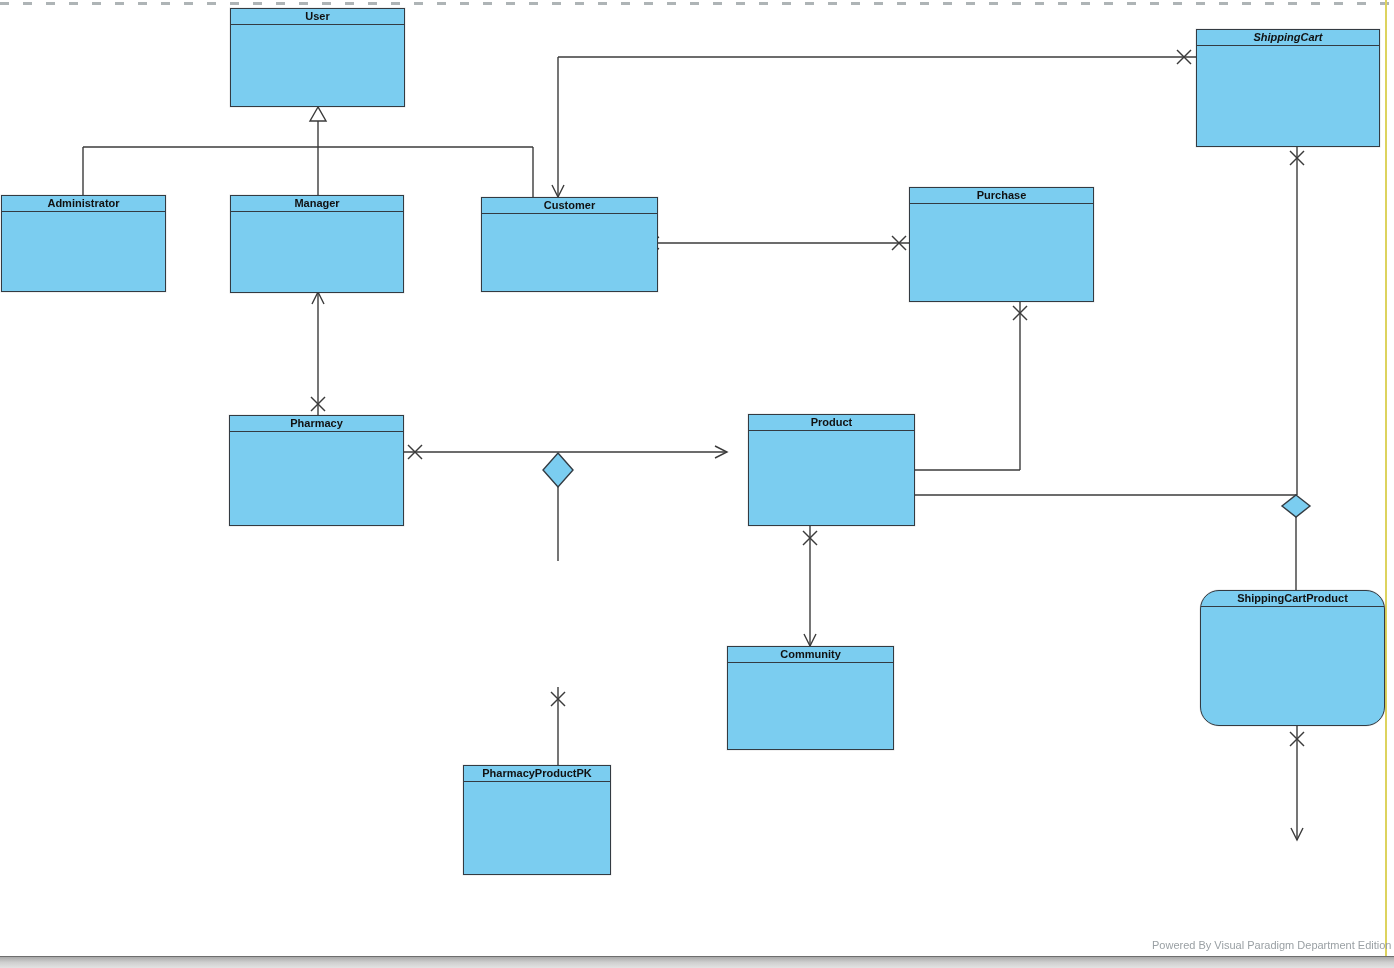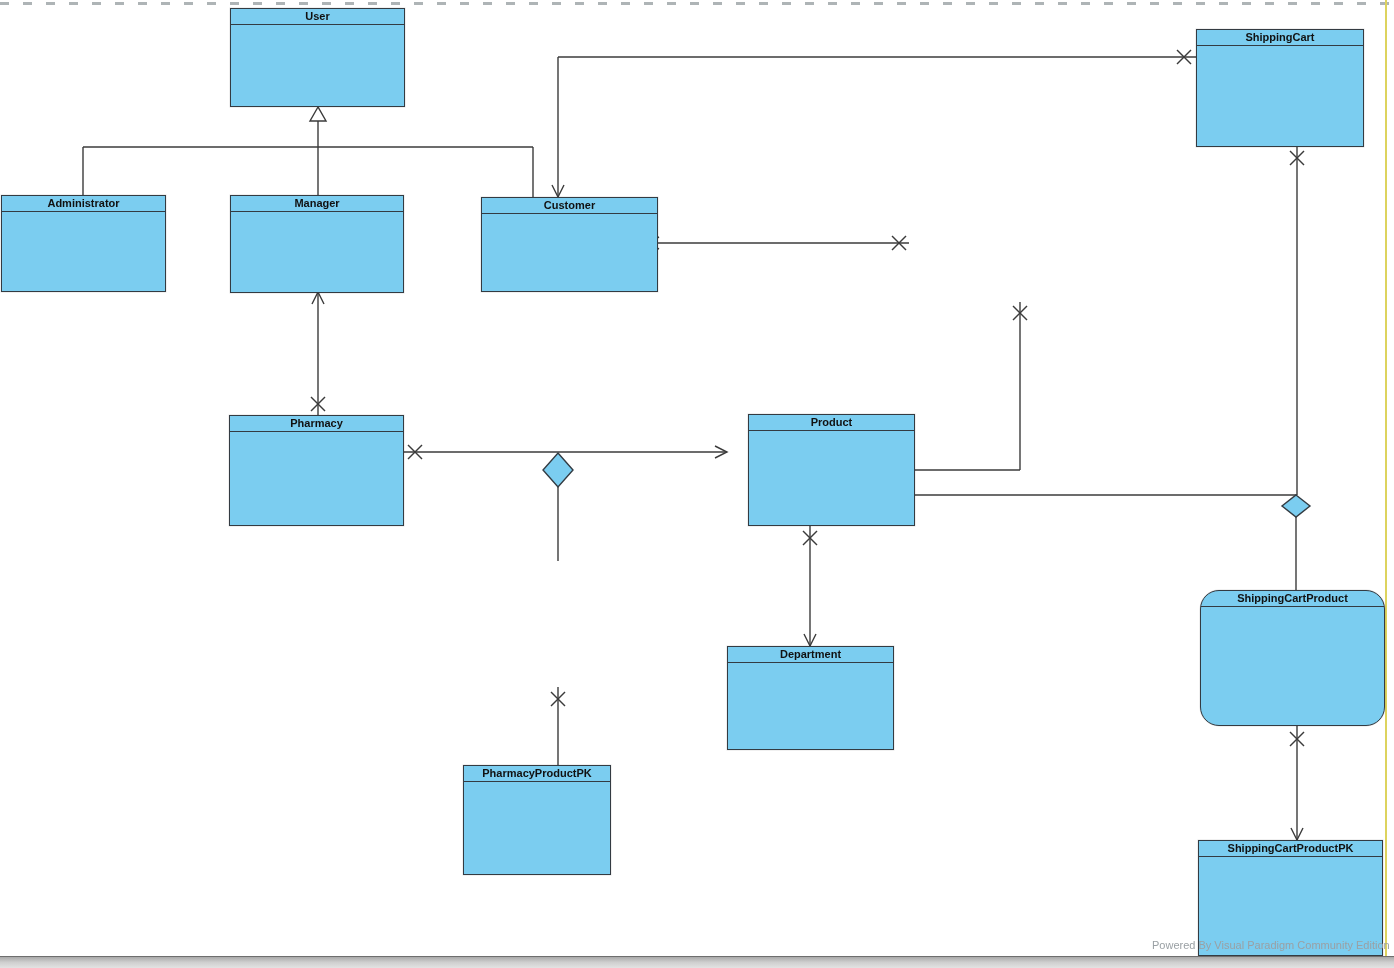--- a/index.html
+++ b/index.html
@@ -183,52 +183,52 @@
         <div class="uml-body"></div>
       </div>
       <div class="uml-class" style="left: 230px; top: 195px; width: 174px; height: 98px;">
         <div class="uml-title">Manager</div>
         <div class="uml-body"></div>
       </div>
       <div class="uml-class" style="left: 481px; top: 197px; width: 177px; height: 95px;">
         <div class="uml-title">Customer</div>
         <div class="uml-body"></div>
       </div>
-      <div class="uml-class" style="left: 1196px; top: 29px; width: 168px; height: 118px;">
+      <div class="uml-class" style="left: 1196px; top: 29px; width: 184px; height: 118px; font-style: italic;">
         <div class="uml-title">ShippingCart</div>
+        <div class="uml-body"></div>
+      </div>
+      <div class="uml-class" style="left: 909px; top: 187px; width: 185px; height: 115px;">
+        <div class="uml-title">Purchase</div>
         <div class="uml-body"></div>
       </div>
       <div class="uml-class" style="left: 229px; top: 415px; width: 175px; height: 111px;">
         <div class="uml-title">Pharmacy</div>
         <div class="uml-body"></div>
       </div>
       <div class="uml-class" style="left: 727px; top: 414px; width: 167px; height: 112px; margin-left: 21px;">
         <div class="uml-title">Product</div>
         <div class="uml-body"></div>
       </div>
       <div class="uml-class" style="left: 727px; top: 646px; width: 167px; height: 104px;">
-        <div class="uml-title">Department</div>
+        <div class="uml-title">Community</div>
         <div class="uml-body"></div>
       </div>
       <div class="uml-class" style="left: 463px; top: 765px; width: 148px; height: 110px;">
         <div class="uml-title">PharmacyProductPK</div>
         <div class="uml-body"></div>
       </div>
       <div class="uml-class" style="left: 1200px; top: 590px; width: 185px; height: 136px; border-radius: 19px;">
         <div class="uml-title">ShippingCartProduct</div>
         <div class="uml-body"></div>
       </div>
-      <div class="uml-class" style="left: 1198px; top: 840px; width: 185px; height: 116px;">
-        <div class="uml-title">ShippingCartProductPK</div>
-        <div class="uml-body"></div>
-      </div>
     </div>
 
   <div class="watermark">
-    <span>Powered By  Visual Paradigm Community Edition</span>
+    <span>Powered By  Visual Paradigm Department Edition</span>
     <svg class="vp-logo" width="13" height="13" viewBox="0 0 14 14">
       <polygon points="7,0 14,7 7,14 0,7" fill="#d23c41"></polygon>
       <polygon points="7,3.2 10.8,7 7,10.8 3.2,7" fill="#8e2027"></polygon>
     </svg>
   </div>
 
   <div class="canvas-bottom"></div>
 </div>
 
 </body></html>

